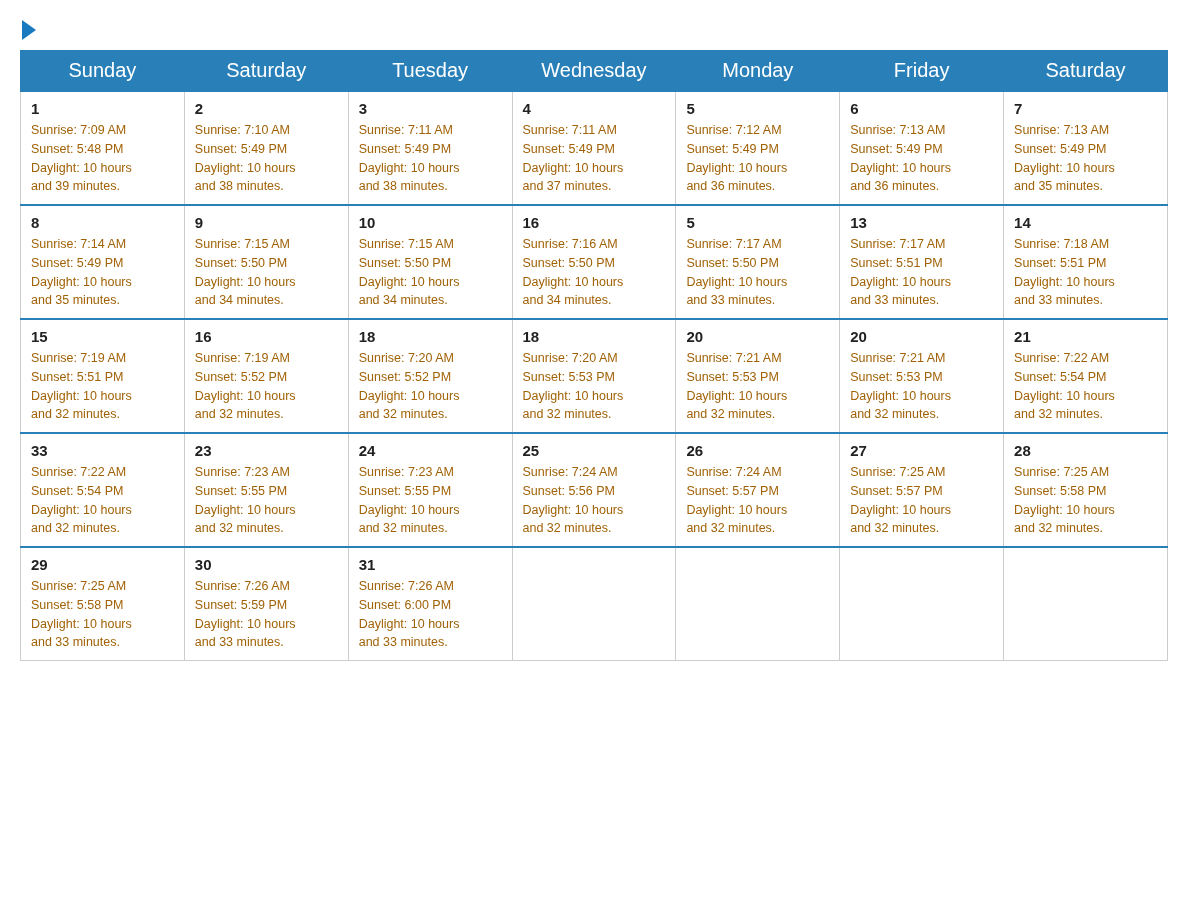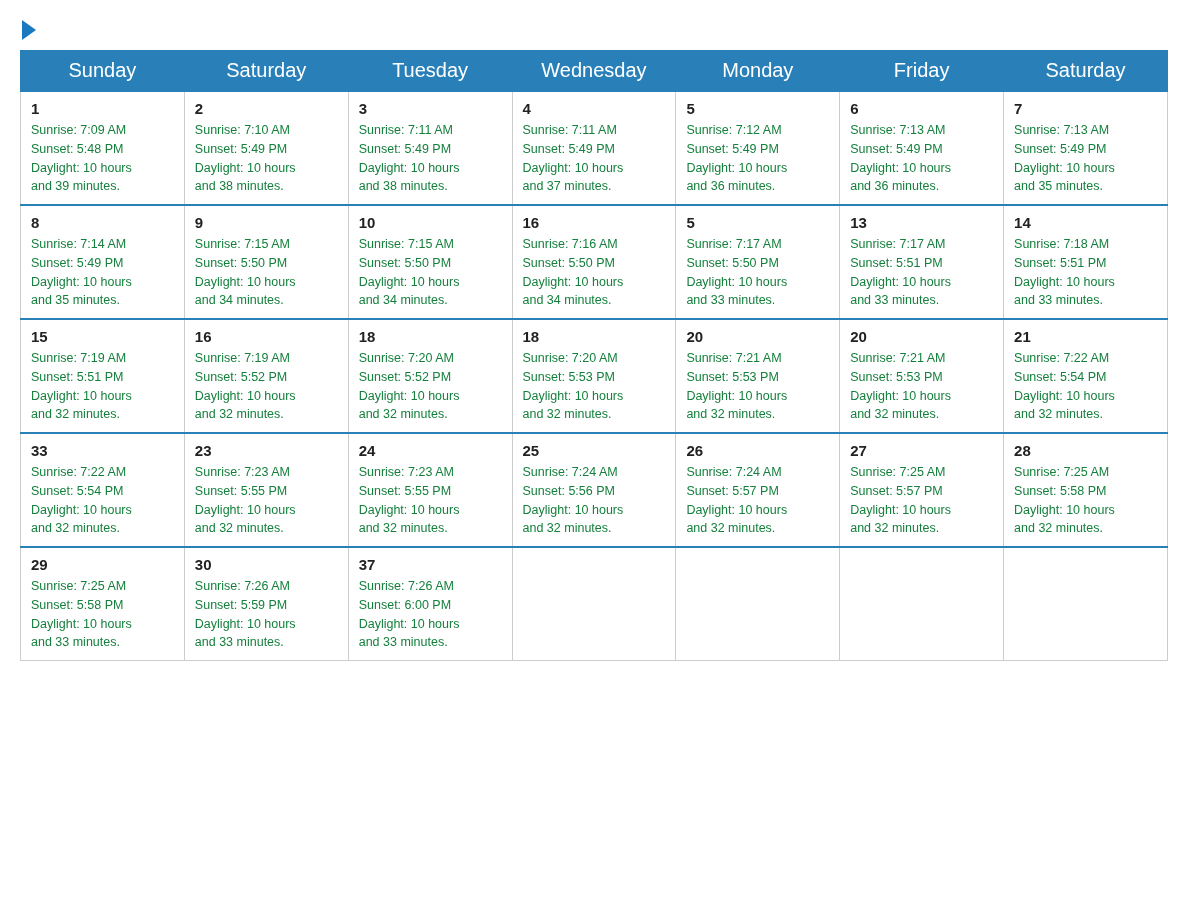--- a/index.html
+++ b/index.html
@@ -79,21 +79,21 @@
     .day-number {
       font-size: 15px;
       font-weight: bold;
       color: #222;
       display: block;
       margin-bottom: 4px;
     }
     .day-info {
       font-size: 12.5px;
       line-height: 1.5;
-      color: #15803d;
+      color: #a16207;
     }
     tbody tr td:first-child {
       border-left: 1px solid #ccc;
     }
     .empty-cell {
       background: #fff;
     }
   </style>
 </head>
 <body>
@@ -250,21 +250,21 @@
       <tr>
         <td>
           <span class="day-number">29</span>
           <div class="day-info">Sunrise: 7:25 AM<br>Sunset: 5:58 PM<br>Daylight: 10 hours<br>and 33 minutes.</div>
         </td>
         <td>
           <span class="day-number">30</span>
           <div class="day-info">Sunrise: 7:26 AM<br>Sunset: 5:59 PM<br>Daylight: 10 hours<br>and 33 minutes.</div>
         </td>
         <td>
-          <span class="day-number">37</span>
+          <span class="day-number">31</span>
           <div class="day-info">Sunrise: 7:26 AM<br>Sunset: 6:00 PM<br>Daylight: 10 hours<br>and 33 minutes.</div>
         </td>
         <td class="empty-cell"></td>
         <td class="empty-cell"></td>
         <td class="empty-cell"></td>
         <td class="empty-cell"></td>
       </tr>
     </tbody>
 </table>
 

